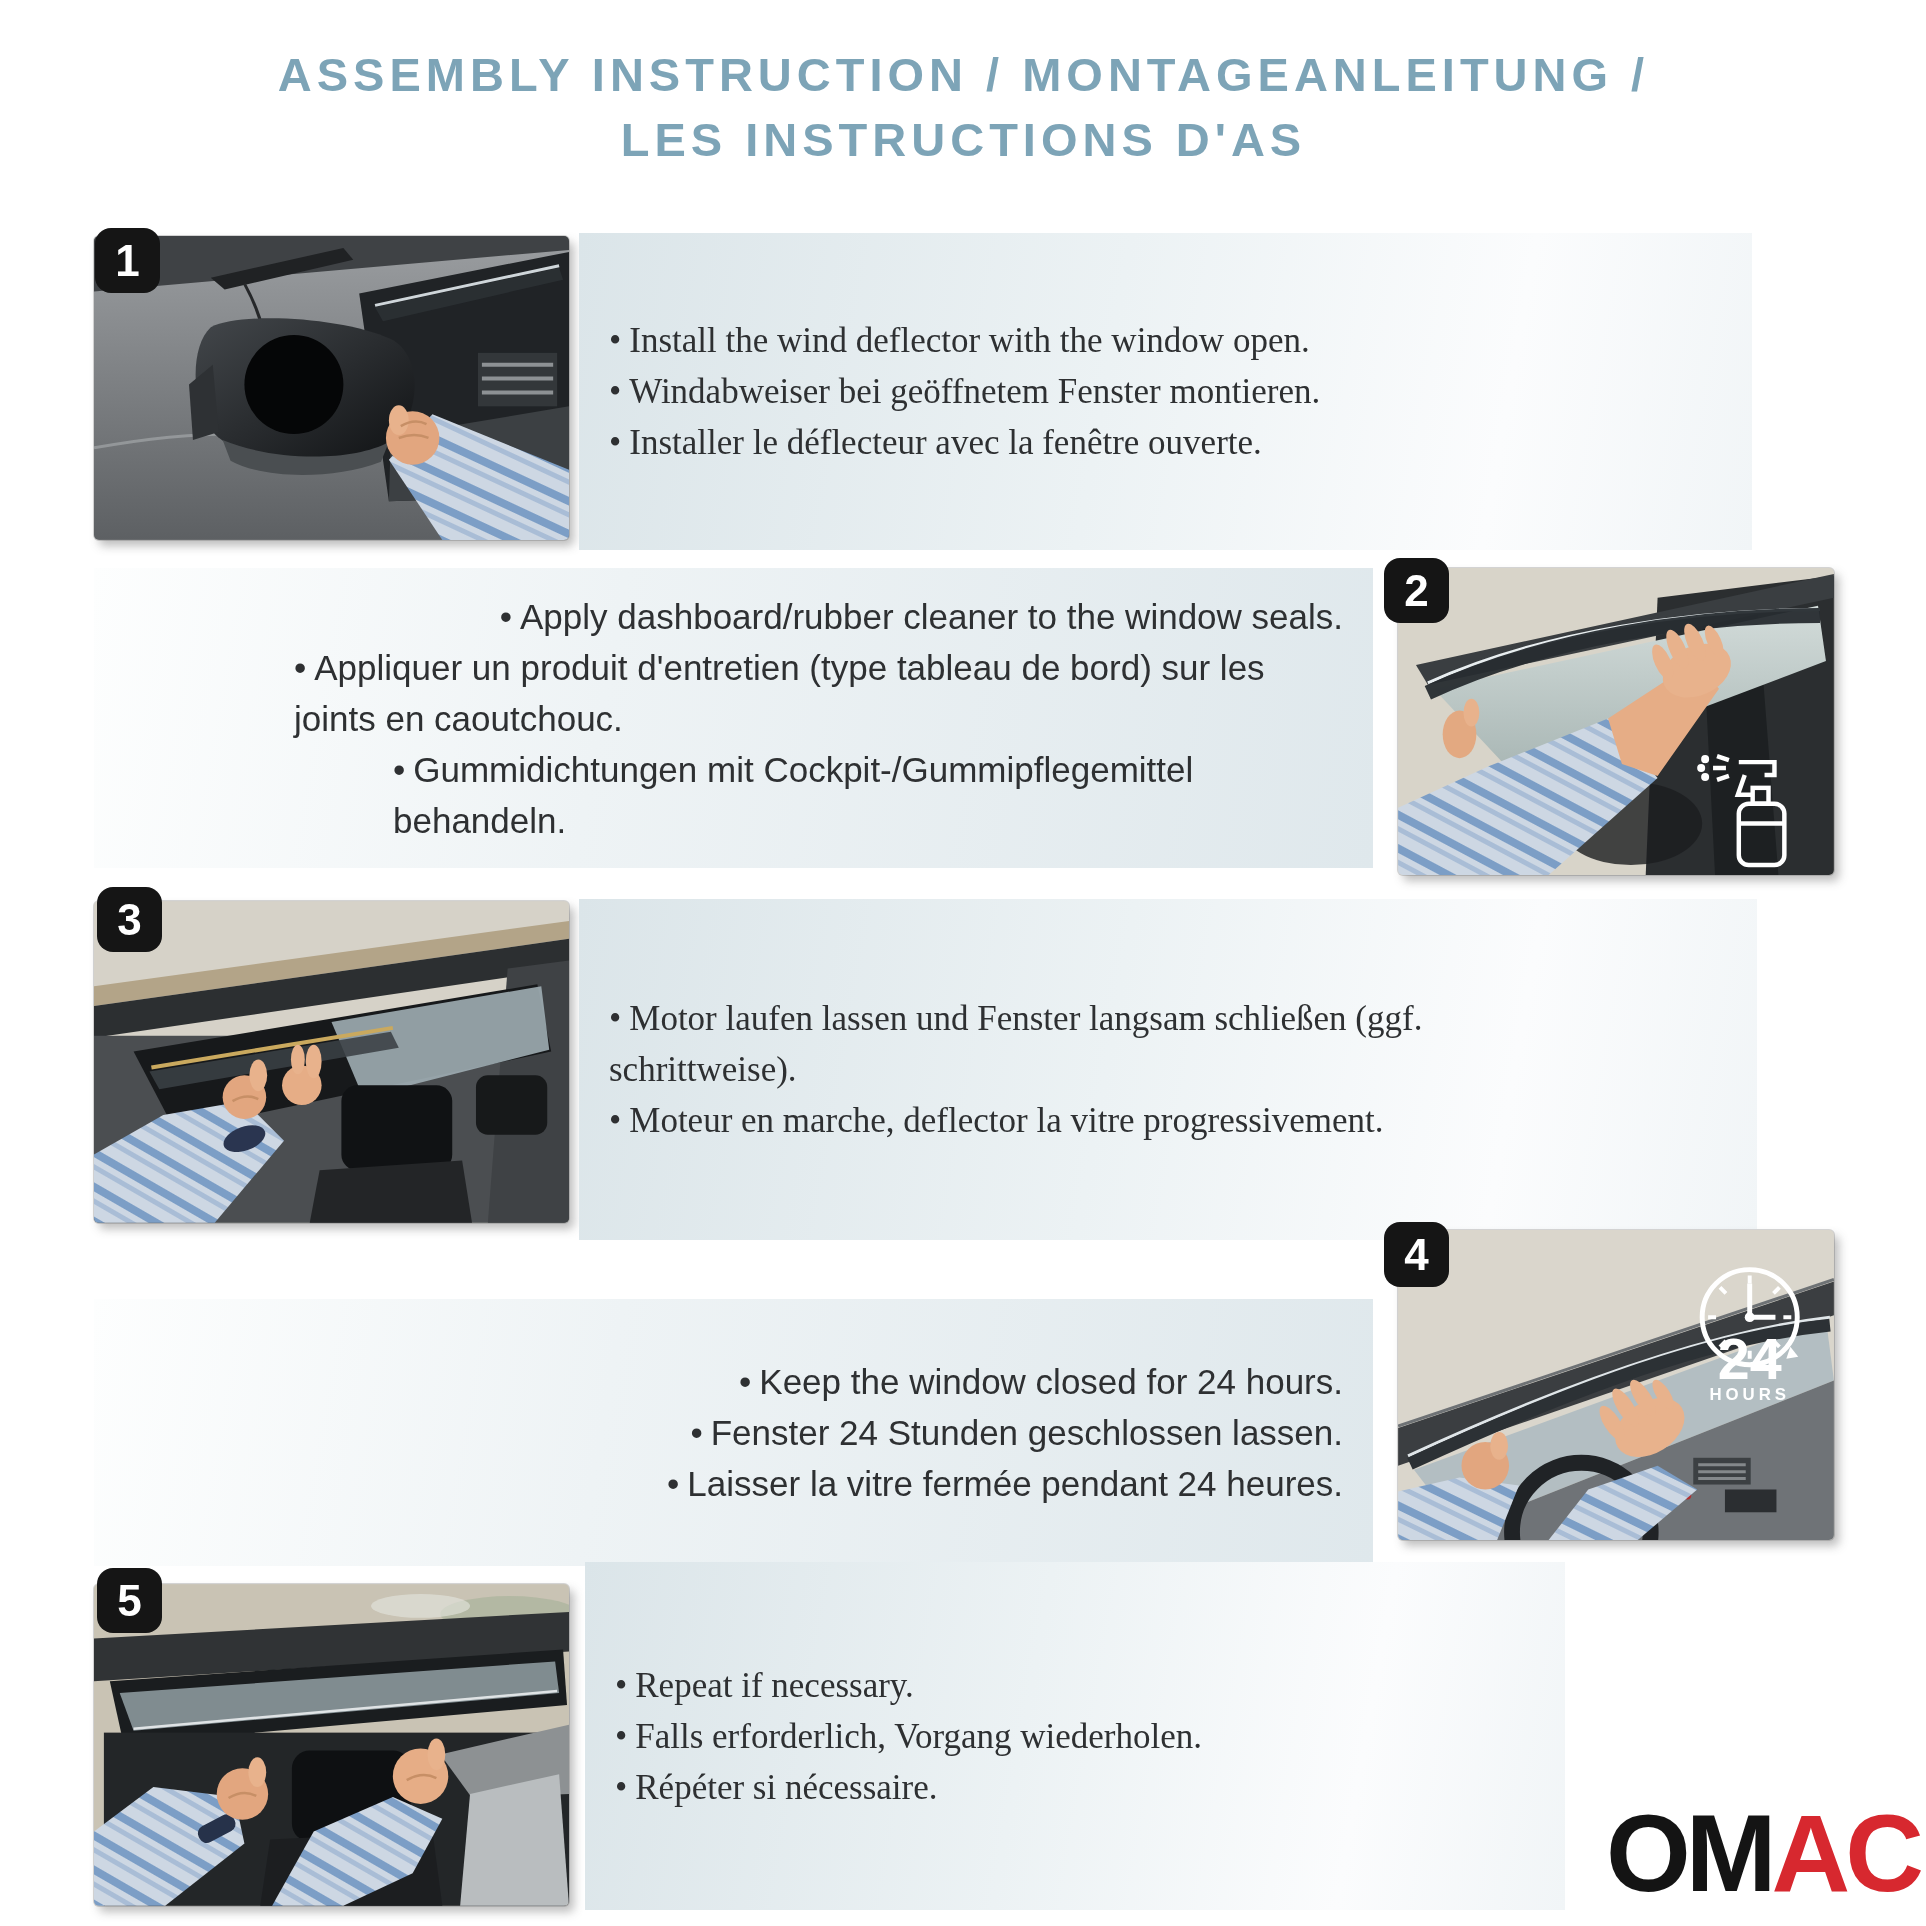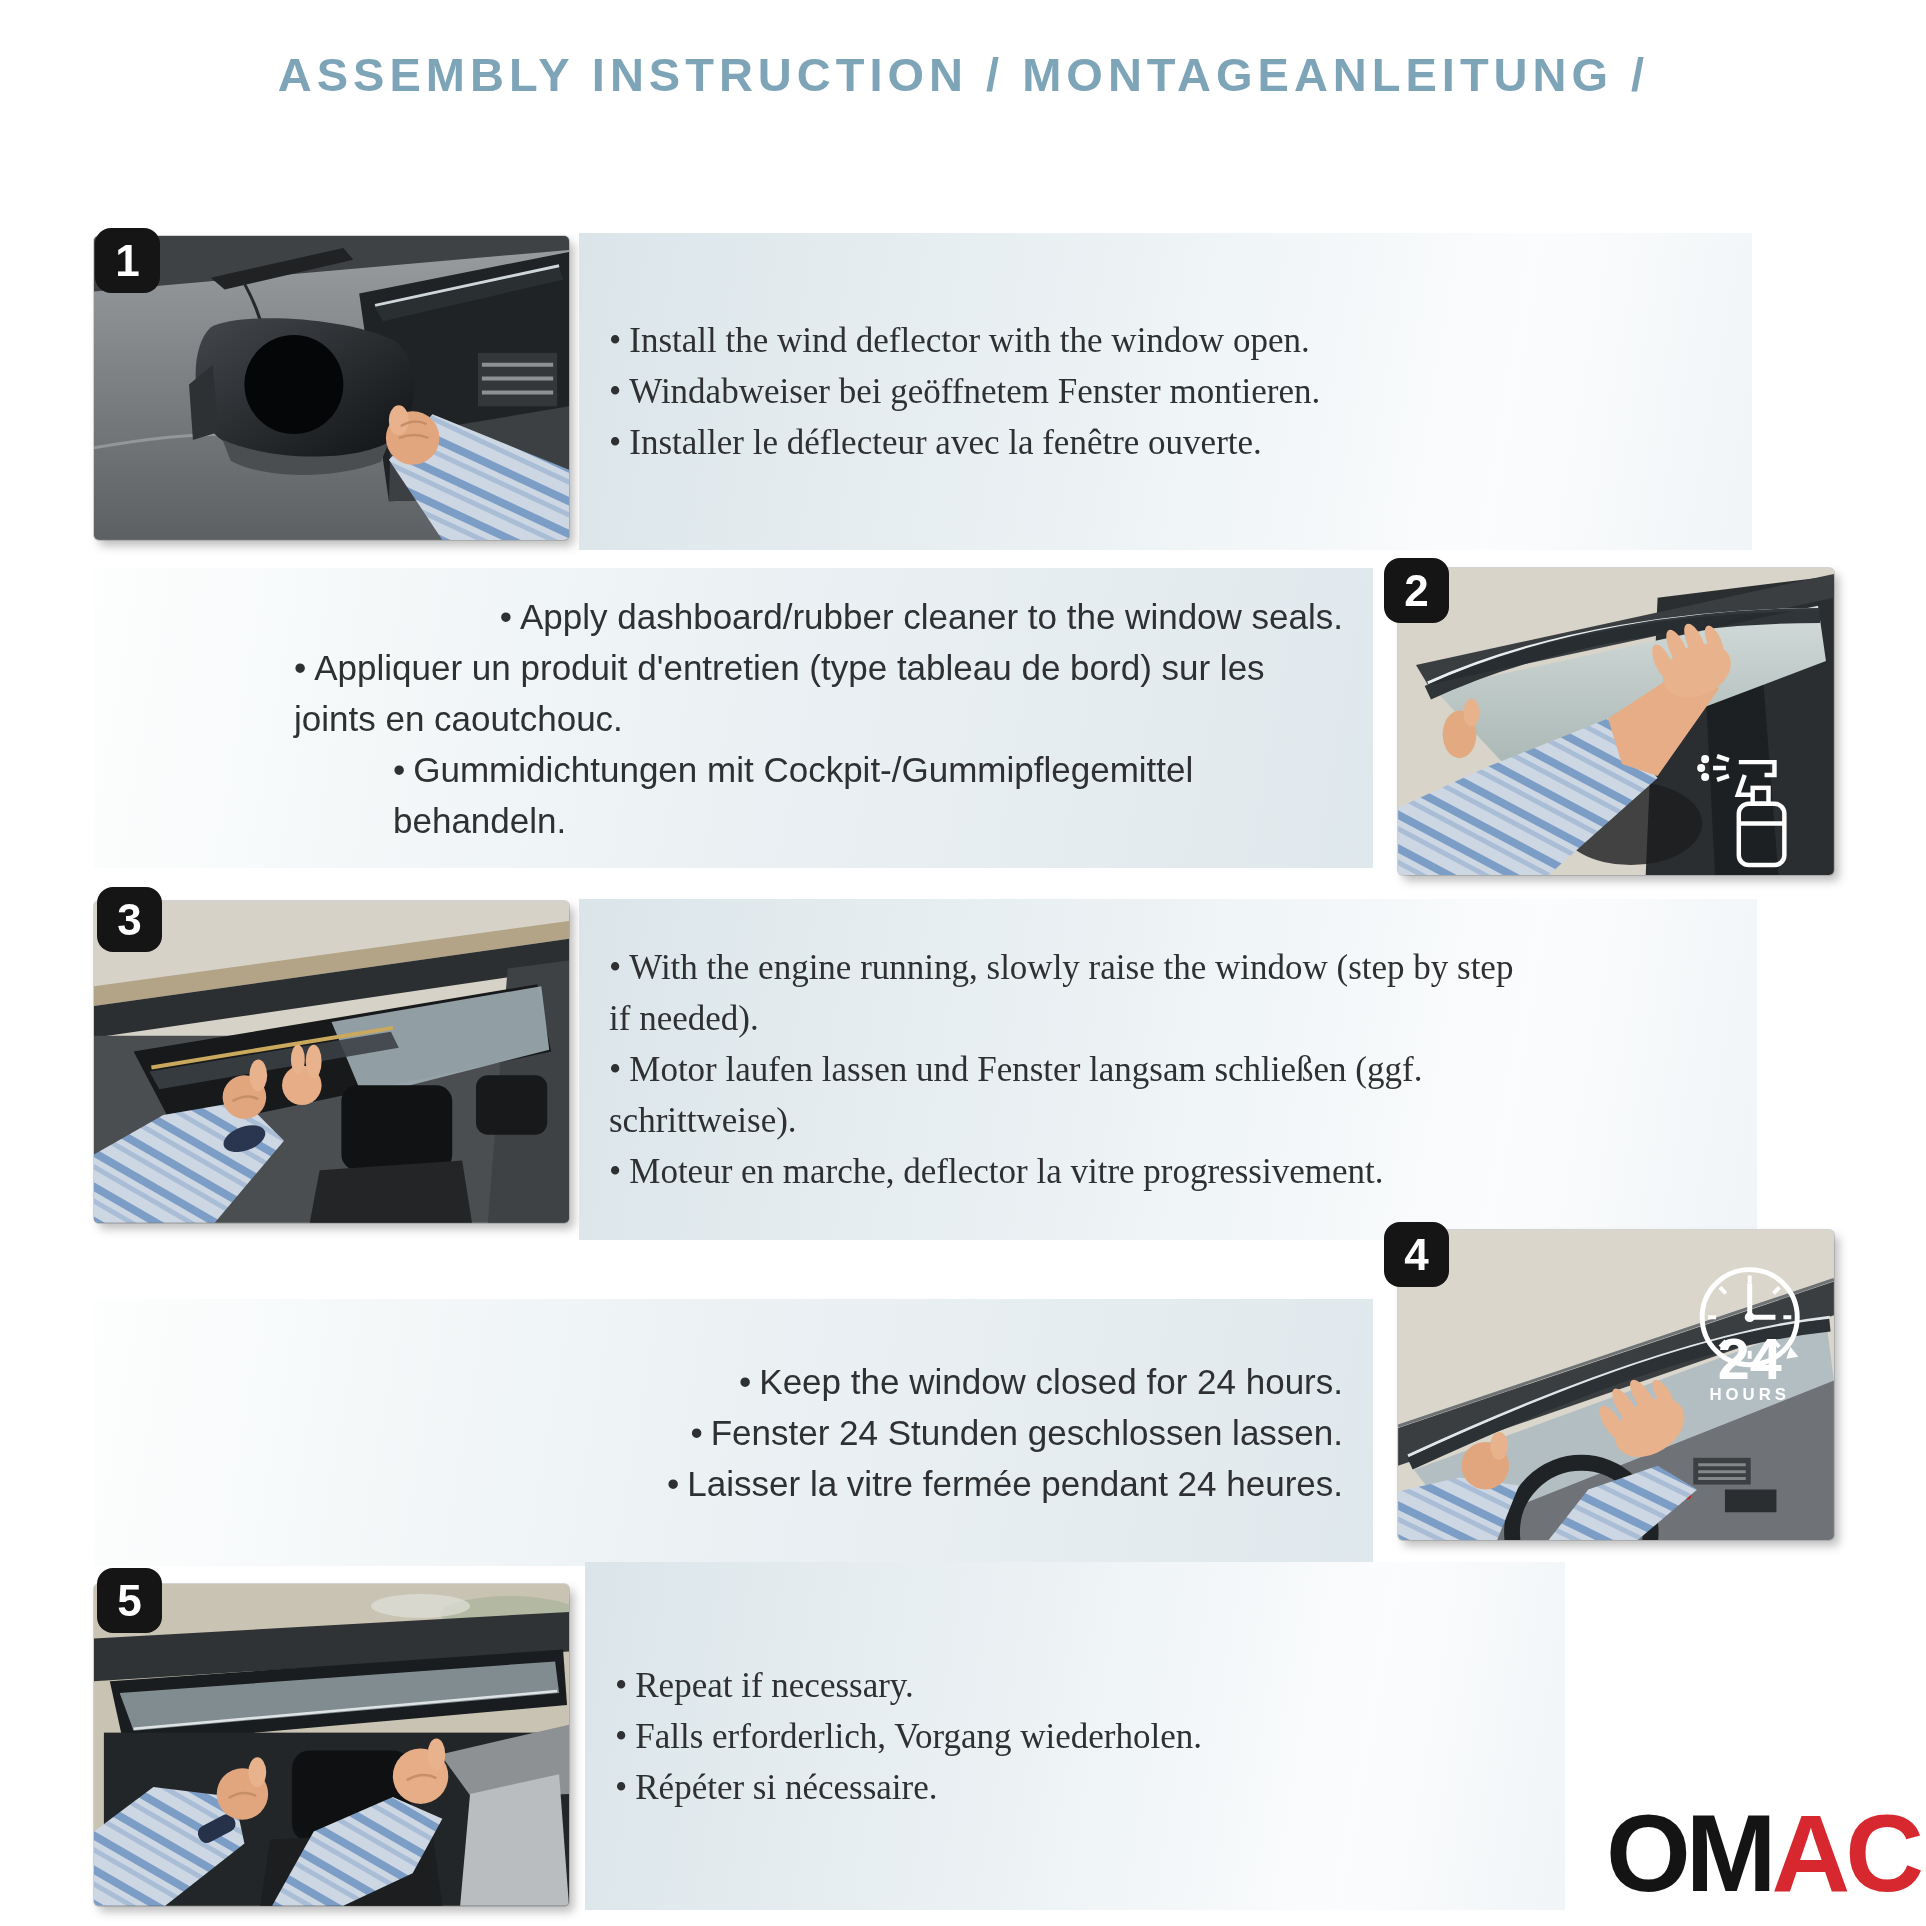--- a/index.html
+++ b/index.html
@@ -38,20 +38,21 @@
     text-align:right;white-space:nowrap;
   }
   .logo .p1{color:#141414;}
   .logo .p2{color:#d7282f;}
 </style>
 </head>
 <body>
 
 <header class="title">
   <div>ASSEMBLY INSTRUCTION / MONTAGEANLEITUNG /</div>
+  <div>LES INSTRUCTIONS D'AS</div>
 </header>
 
 <section>
   <figure class="photo" style="left:94px;top:236px;width:475px;height:304px;margin:0;">
     <svg viewBox="0 0 480 307">
       <defs>
         <linearGradient id="s1body" x1="0" y1="0" x2="0" y2="1">
           <stop offset="0" stop-color="#9b9ea1"></stop>
             <stop offset="1" stop-color="#5d6063"></stop>
         </linearGradient>
@@ -187,21 +188,20 @@
         <ellipse cx="222" cy="162" rx="8" ry="17" fill="#e8b28c"></ellipse>
         <ellipse cx="206" cy="160" rx="7" ry="15" fill="#e8b28c"></ellipse>
         <path d="M140,202 q14,-8 26,-2" stroke="#c78f66" stroke-width="2.5" fill="none"></path>
       </g>
     </svg>
   </figure>
   <div class="badge" style="left:97px;top:887px;">
     <span>3</span>
   </div>
   <div class="tbox grad-left" style="left:579px;top:899px;width:1178px;height:341px;">
-    <p class="line mw920">With the engine running, slowly raise the window (step by step if needed).</p>
     <p class="line mw940">Motor laufen lassen und Fenster langsam schließen (ggf. schrittweise).</p>
     <p class="line">Moteur en marche, deflector la vitre progressivement.</p>
   </div>
 </section>
 
 <section>
   <div class="tbox grad-right" style="left:94px;top:1299px;width:1279px;height:267px;">
     <p class="line">Keep the window closed for 24 hours.</p>
     <p class="line">Fenster 24 Stunden geschlossen lassen.</p>
     <p class="line">Laisser la vitre fermée pendant 24 heures.</p>

